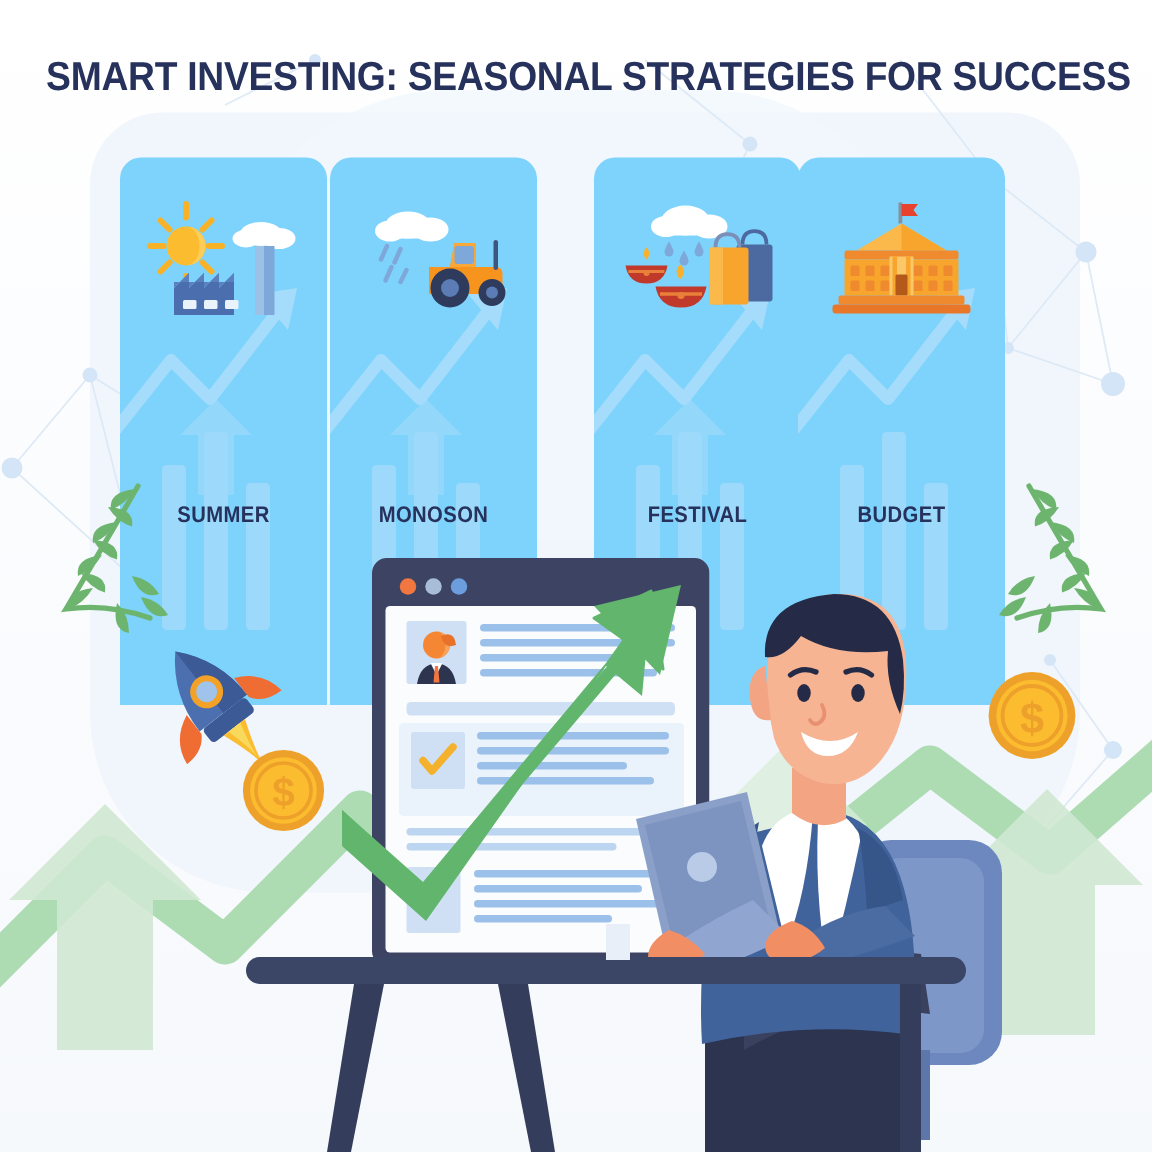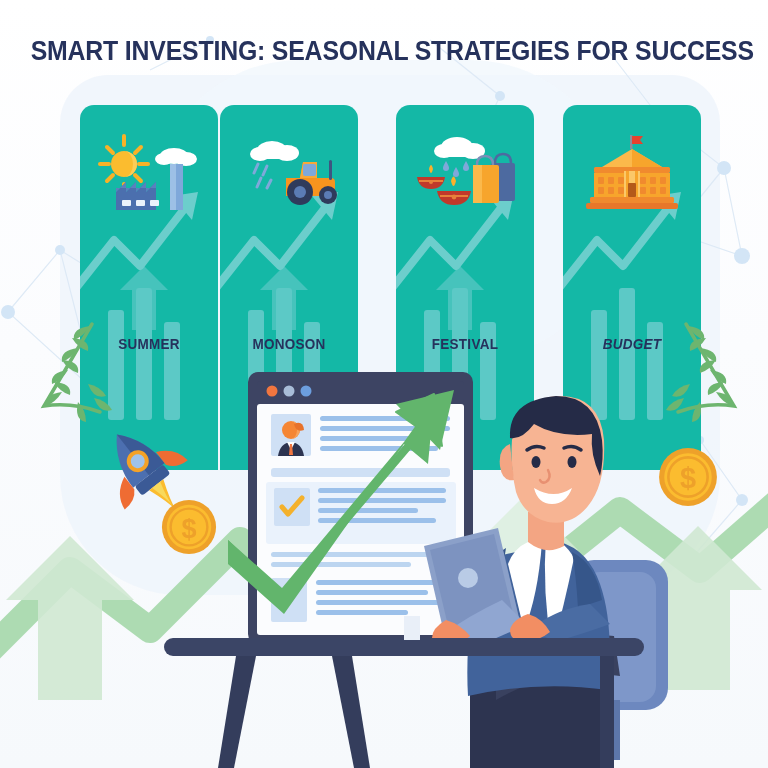--- a/index.html
+++ b/index.html
@@ -34,41 +34,41 @@
     letter-spacing:-0.2px;
     transform:scaleX(0.92);
     font-family:"Liberation Sans Narrow","Liberation Sans",sans-serif;
     white-space:nowrap;
   }
 
   
   .cards { position:absolute; left:0; top:0; width:768px; height:768px; }
   .card {
     position:absolute; top:105px; width:138px; height:365px;
-    background:#14b8a6;
+    background:#7dd3fc;
     border-radius:14px 14px 0 0;
     overflow:hidden;
   }
   .card .watermark { position:absolute; left:0; bottom:0; width:138px; height:300px; opacity:.45; }
   .card .icon-wrap {
     position:absolute; top:18px; left:0; width:138px; height:100px;
     display:flex; align-items:center; justify-content:center;
   }
   .card .label {
     position:absolute; top:230px; left:0; width:138px;
     text-align:center;
     color:#26325c; font-weight:700; font-size:15px;
     letter-spacing:0.3px;
     transform:scaleX(0.9);
     font-family:"Liberation Sans Narrow","Liberation Sans",sans-serif;
   }
   #card-0 { left:80px; }
   #card-1 { left:220px; }
   #card-2 { left:396px; }
-  #card-3 { left:563px;font-style:italic; }
+  #card-3 { left:532px; }
   .layer-green { position:absolute; left:0; top:400px; width:768px; height:368px; }
   .laurel-l { position:absolute; left:28px; top:318px; width:90px; height:120px; }
   .laurel-r { position:absolute; left:660px; top:318px; width:90px; height:120px; }
   .coin { position:absolute; }
   .coin-left  { left:160px; top:498px; width:58px; height:58px; }
   .coin-right { left:657px; top:446px; width:62px; height:62px; }
   .rocket { position:absolute; left:88px; top:418px; width:118px; height:110px; }
 
   
   .monitor { position:absolute; left:248px; top:372px; width:225px; height:272px; }

